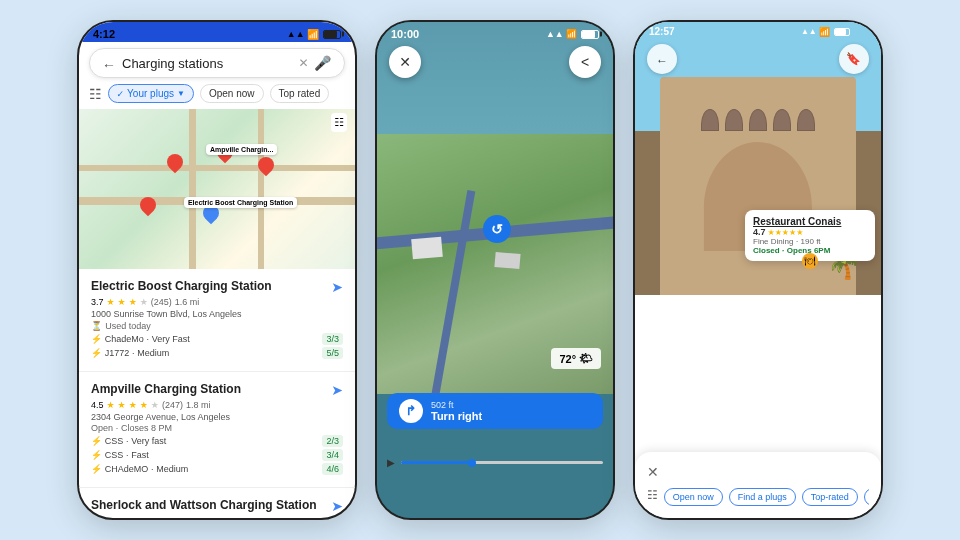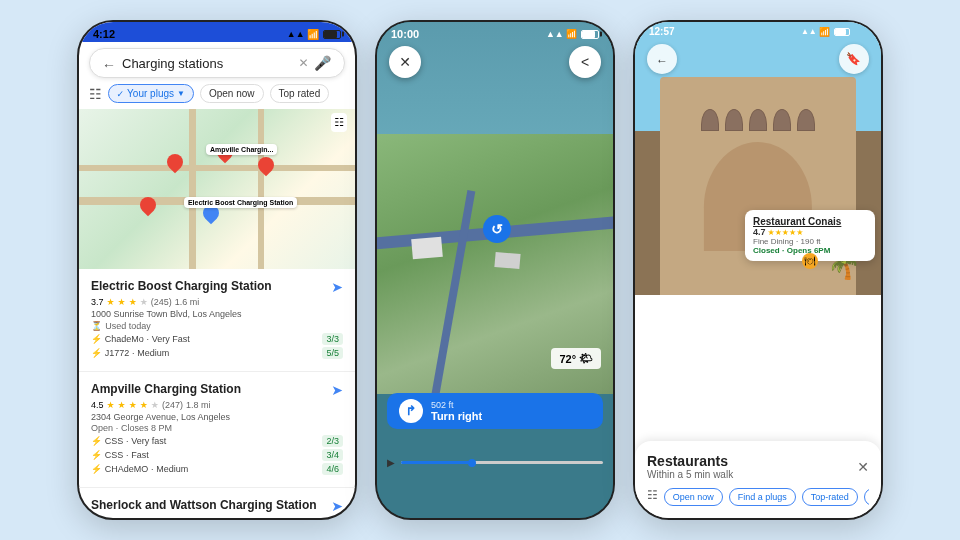--- a/index.html
+++ b/index.html
@@ -555,24 +555,20 @@
       <div class="info-card-status">
         <span>Closed</span>
         <span style="color:#188038;"> · </span>
         <span style="color:#188038;">Opens 6PM</span>
       </div>
       <div class="info-card-icon">🍽</div>
     </div>
 
     <div class="bottom-panel">
       <div class="panel-header">
-        <div>
-          <div class="panel-title">Restaurants</div>
-          <div class="panel-subtitle">Within a 5 min walk</div>
-        </div>
         <span class="panel-close">✕</span>
       </div>
       <div class="panel-filters">
         <span class="filter-ic">☷</span>
         <div class="p-chip">Open now</div>
         <div class="p-chip">Find a plugs</div>
         <div class="p-chip">Top-rated</div>
         <div class="p-chip">More</div>
       </div>
     </div>

